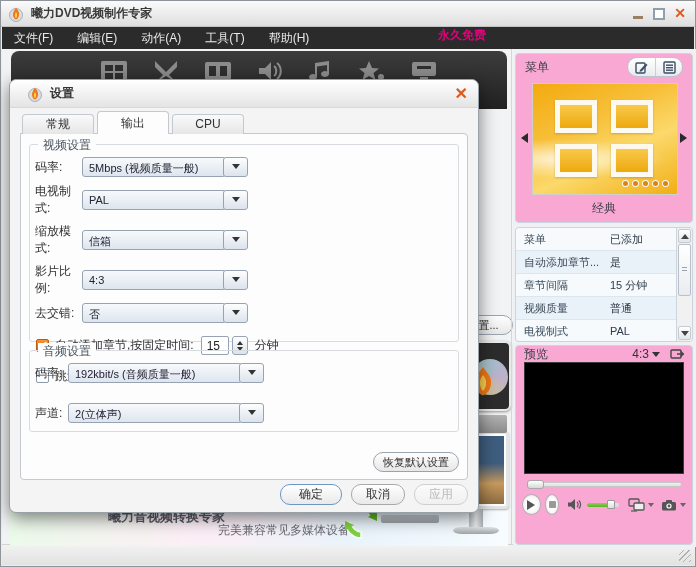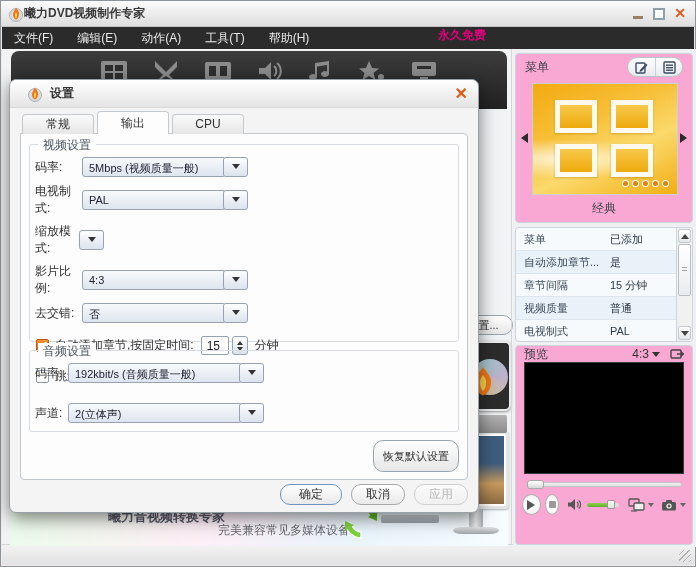--- a/index.html
+++ b/index.html
@@ -5,21 +5,21 @@
   * { box-sizing: border-box; margin: 0; padding: 0; }
   html,body { width:696px; height:567px; }
   body { position:relative; font-family:"Liberation Sans", sans-serif; background:#ececec; overflow:hidden; }
 
   
   .window-frame { position:absolute; inset:0; border:1px solid #8f949a; background:#ececec; }
   .titlebar { position:absolute; top:0; left:0; right:0; height:26px;
     background:linear-gradient(#fbfbfb,#dedede); border-bottom:1px solid #c2c2c2;
     display:flex; align-items:center; }
   .app-icon { width:16px; height:16px; margin-left:7px; }
-  .window-title { font-size:12px; font-weight:bold; color:#3a3a3a; }
+  .window-title { margin-left:7px; font-size:12px; font-weight:bold; color:#3a3a3a; }
   .win-controls { position:absolute; right:8px; top:6px; display:flex; gap:8px; align-items:center; }
   .btn-min { width:13px; height:13px; position:relative; }
   .btn-min::after { content:""; position:absolute; left:1px; right:2px; bottom:2px; height:3px; background:#9b7f64; }
   .btn-max { width:12px; height:12px; border:2px solid #8fa0ad; background:#fff; }
   .btn-close { width:14px; height:14px; color:#e05a1e; font-weight:bold; font-size:14px; line-height:13px; text-align:center; }
 
   .menubar { position:absolute; top:26px; left:1px; right:1px; height:22px; background:#2b2b2b;
     display:flex; align-items:center; }
   .menu-item { padding:0 12px; font-size:12px; color:#e9e9e9; }
 
@@ -182,21 +182,21 @@
   .checkbox.checked::after { content:"✓"; position:absolute; left:2px; top:-1px; color:#fff; font-size:11px; font-weight:bold; }
   .checkbox.unchecked { background:#fff; border:1px solid #8d99a8; }
   .spinner { display:flex; margin:0 7px; }
   .spin-val { width:28px; height:19px; border:1px solid #97a3b3; border-radius:2px; background:#fff;
     font-size:12px; color:#222; padding:2px 5px 0; }
   .spin-btns { width:16px; height:19px; margin-left:3px; border:1px solid #97a3b3; border-radius:3px;
     background:linear-gradient(#fff,#dce3ec); display:flex; flex-direction:column; align-items:center; justify-content:center; gap:2px; }
   .spin-up { width:0;height:0;border:3px solid transparent; border-bottom:4px solid #333; }
   .spin-down { width:0;height:0;border:3px solid transparent; border-top:4px solid #333; }
 
-  .restore-btn { position:absolute; right:8px; bottom:7px; height:32px; padding:0 9px;
+  .restore-btn { position:absolute; right:8px; bottom:7px; height:20px; padding:0 9px;
     background:linear-gradient(#fefefe,#e7e7e7); border:1px solid #9aa4b0; border-radius:10px;
     font-size:11px; color:#333; line-height:18px; }
 
   .dialog-footer { position:absolute; right:10px; bottom:7px; display:flex; gap:9px; }
   .btn { height:21px; padding:0 14px; border-radius:10px; font-size:12px; color:#333; line-height:19px;
     background:linear-gradient(#ffffff,#e9e9e9); border:1px solid #a9a9a9; text-align:center; }
   .btn-ok { border-color:#6f95c2; padding:0 18px; }
   .btn-disabled { color:#b9b9b9; border-color:#cfcfcf; background:linear-gradient(#fbfbfb,#f0f0f0); }
 </style>
 </head>
@@ -479,20 +479,21 @@
           <span class="dropdown">
             <span class="dd-value">PAL</span>
             <span class="dd-btn">
                 <i class="dd-tri"></i>
               </span>
           </span>
         </div>
         <div class="field-row">
           <span class="field-label">缩放模式:</span>
           <span class="dropdown">
+            <span class="dd-value">信箱</span>
             <span class="dd-btn">
                 <i class="dd-tri"></i>
               </span>
           </span>
         </div>
         <div class="field-row">
           <span class="field-label">影片比例:</span>
           <span class="dropdown">
             <span class="dd-value">4:3</span>
             <span class="dd-btn">

